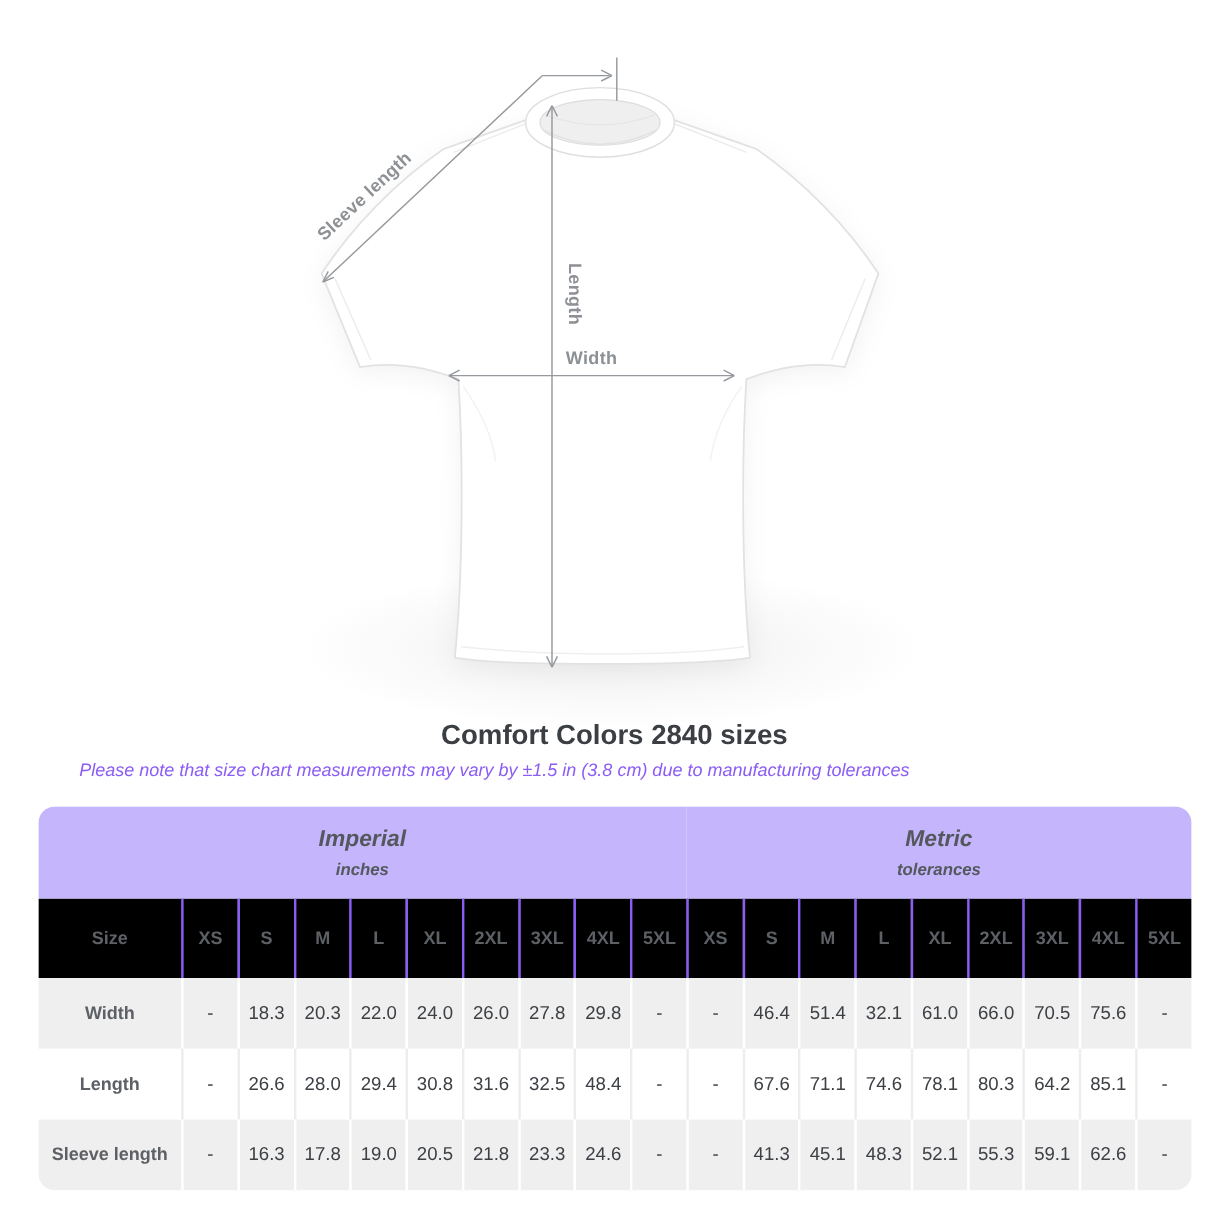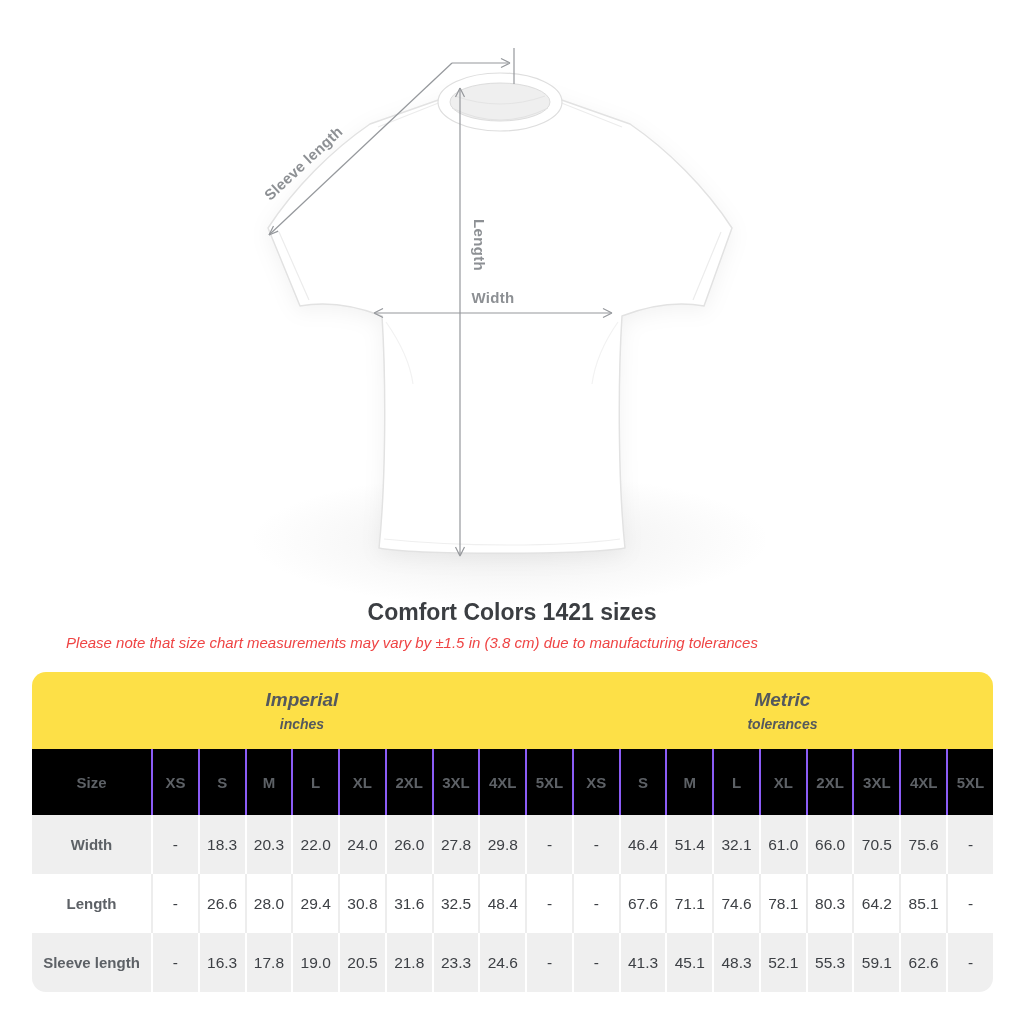--- a/index.html
+++ b/index.html
@@ -24,33 +24,33 @@
     font-size: 15px; font-weight: bold; fill: #8d9094; letter-spacing: 0.3px;
   }
 
   
   .title {
     position: absolute; left: 0; top: 599px; width: 1024px;
     text-align: center; font-size: 23px; font-weight: bold; color: #3b3e42;
   }
   .subtitle {
     position: absolute; left: 0; top: 634px; width: 824px;
-    text-align: center; font-size: 15px; font-style: italic; color: #ef4444;
+    text-align: center; font-size: 15px; font-style: italic; color: #8b5cf6;
   }
 
   
   .table-wrap {
     position: absolute; left: 32px; top: 672px; width: 961px; height: 320px;
     border-radius: 14px; overflow: hidden;
   }
   table { width: 100%; height: 100%; border-collapse: separate; border-spacing: 0; table-layout: fixed; }
   th, td { text-align: center; vertical-align: middle; padding: 0; }
   .c-size { width: 119px; }
 
-  .band-row th { background: #fde047; height: 77px; }
+  .band-row th { background: #c4b5fd; height: 77px; }
   .group-label { font-size: 19px; font-weight: bold; font-style: italic; color: #54585d; }
   .group-sub { font-size: 14px; font-style: italic; color: #54585d; margin-top: 5px; }
 
   .sizes-row th { height: 66px; background: #000000; font-weight: bold; font-size: 15px; color: #5d6166; }
   .sizes-row th + th { border-left: 2px solid #8b5cf6; }
 
   tbody tr { height: 59px; }
   tbody th { font-weight: bold; font-size: 15px; color: #5d6166; }
   tbody td { font-size: 15.5px; color: #3d4045; }
   tr.stripe { background: #efefef; }
@@ -118,21 +118,21 @@
         </g>
       </g>
       <g>
         <text class="anno-text" text-anchor="middle" transform="translate(307 167) rotate(-43)">Sleeve length</text>
         <text class="anno-text" text-anchor="middle" transform="translate(474 245) rotate(90)">Length</text>
         <text class="anno-text" text-anchor="middle" x="493" y="303">Width</text>
       </g>
     </svg>
   </div>
 
-  <div class="title">Comfort Colors 1421 sizes</div>
+  <div class="title">Comfort Colors 2840 sizes</div>
   <div class="subtitle">Please note that size chart measurements may vary by ±1.5 in (3.8 cm) due to manufacturing tolerances</div>
 
   <div class="table-wrap">
     <table>
       <colgroup>
         <col class="c-size">
         <col>
           <col>
           <col>
           <col>

